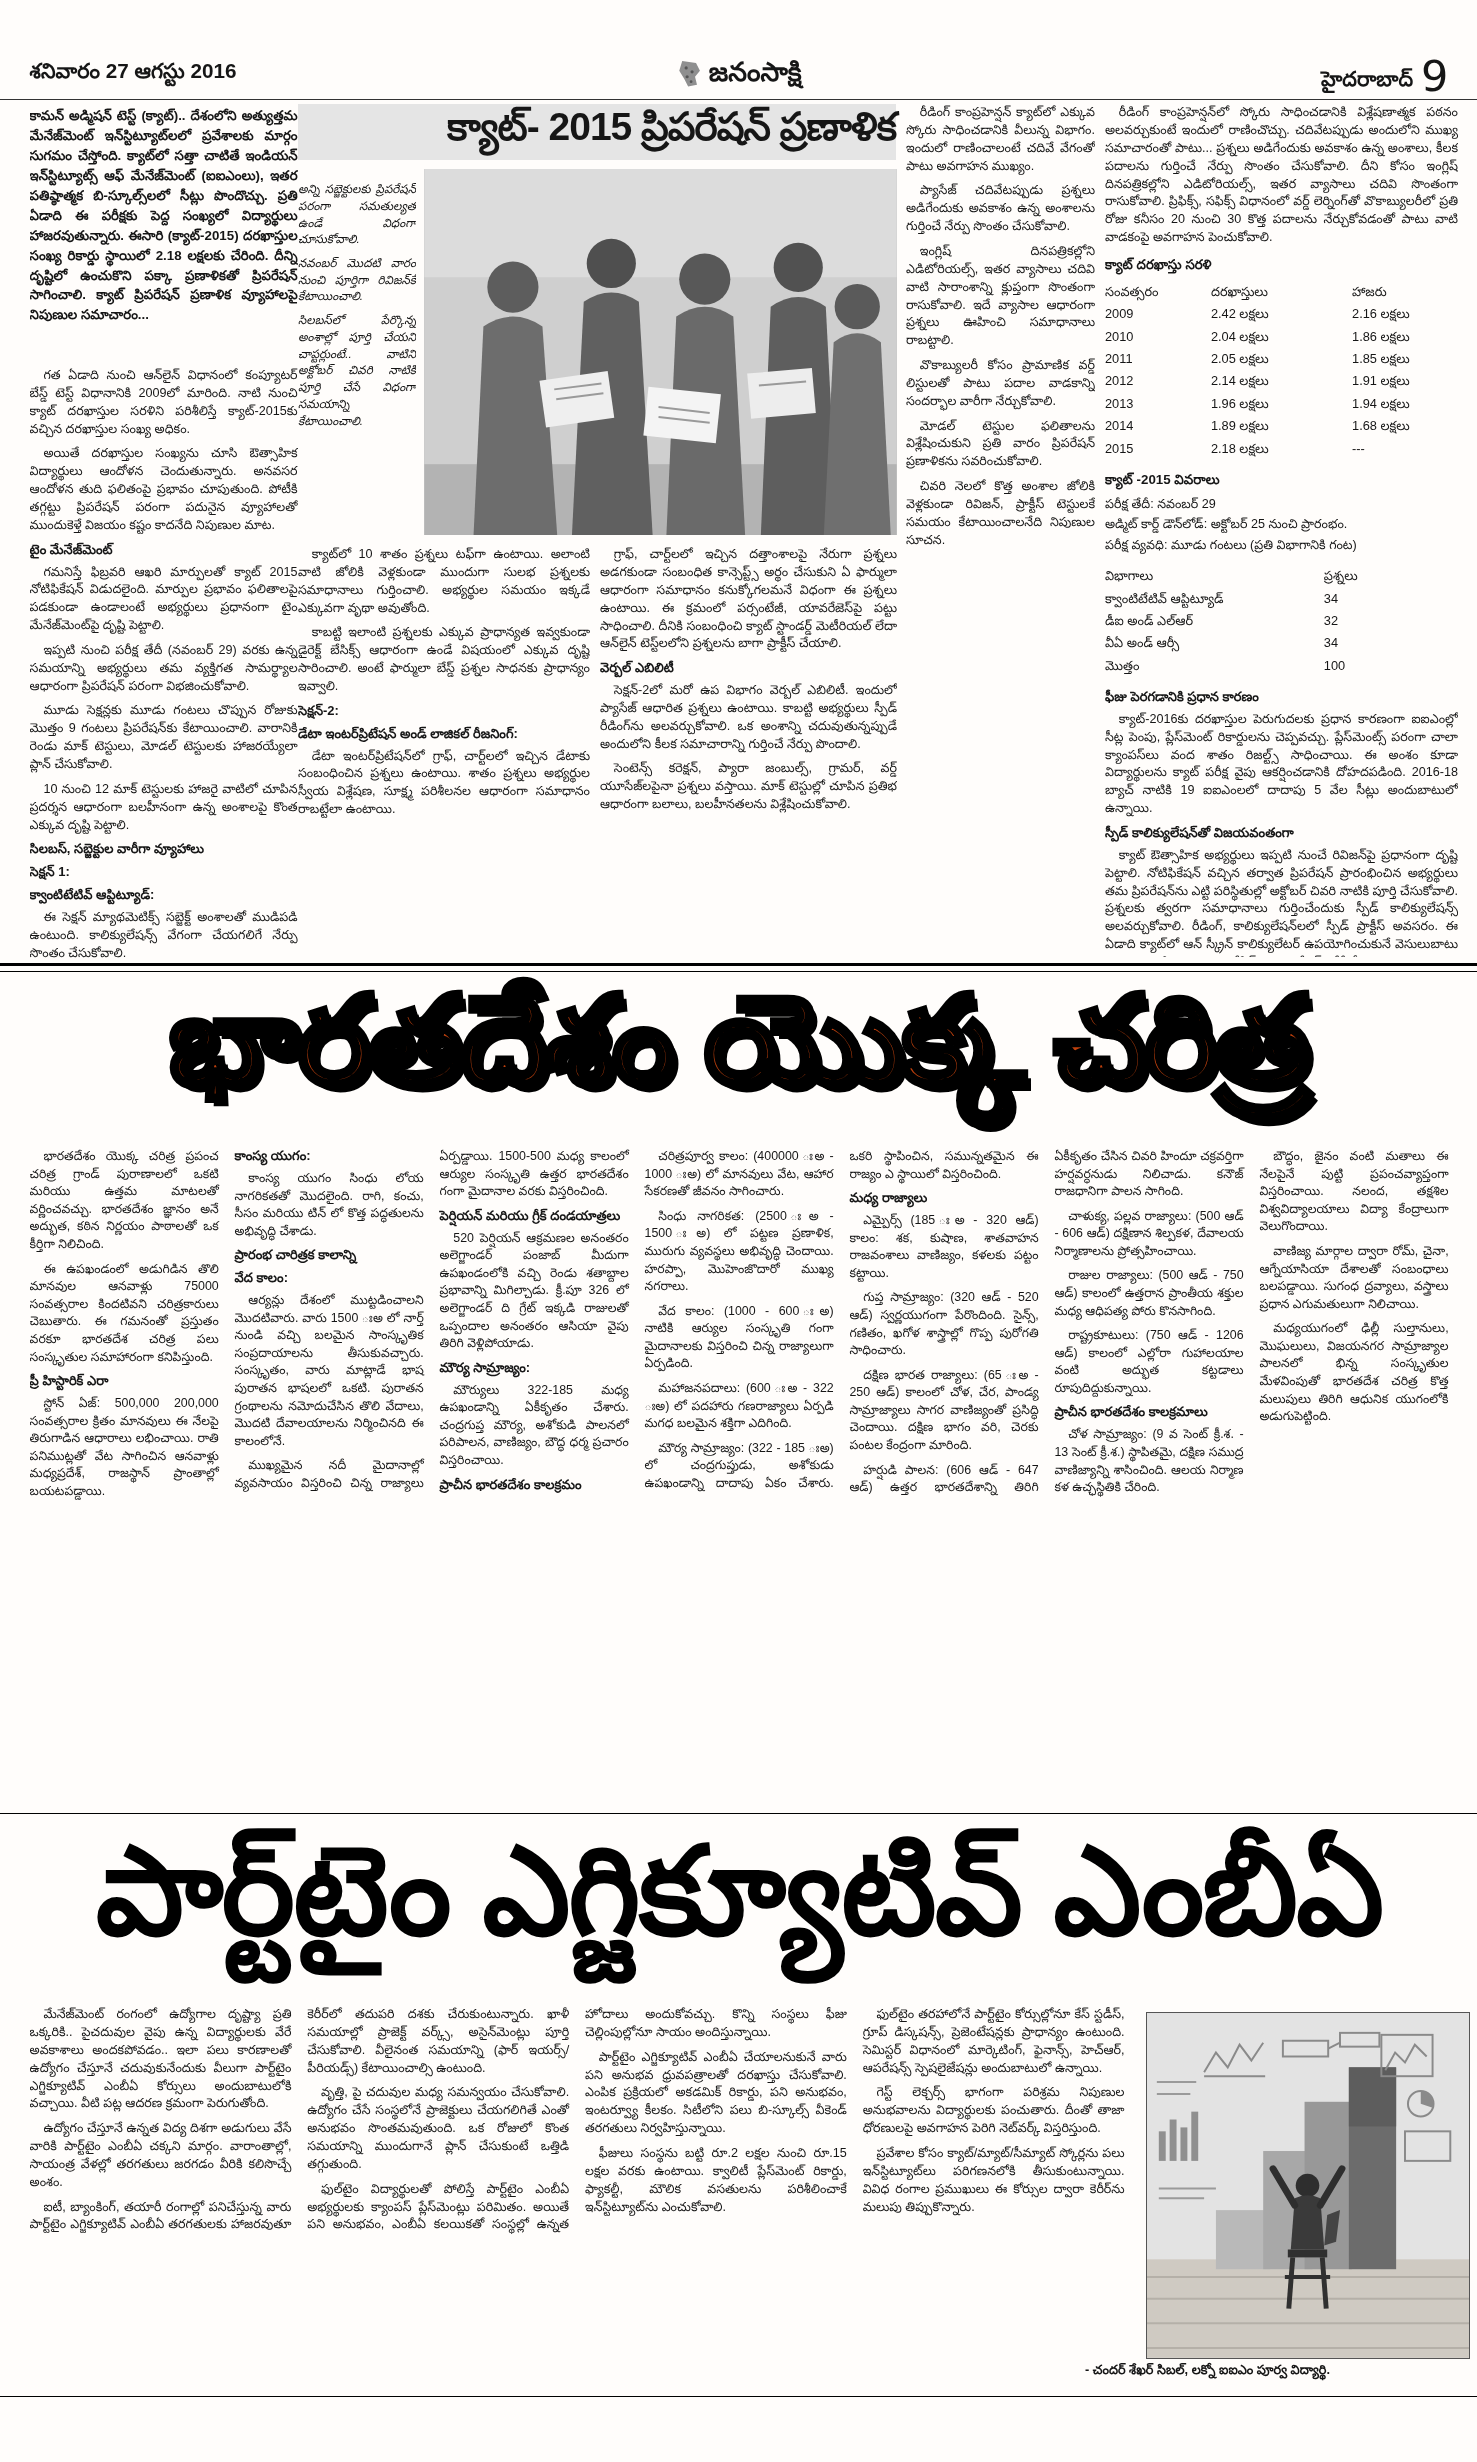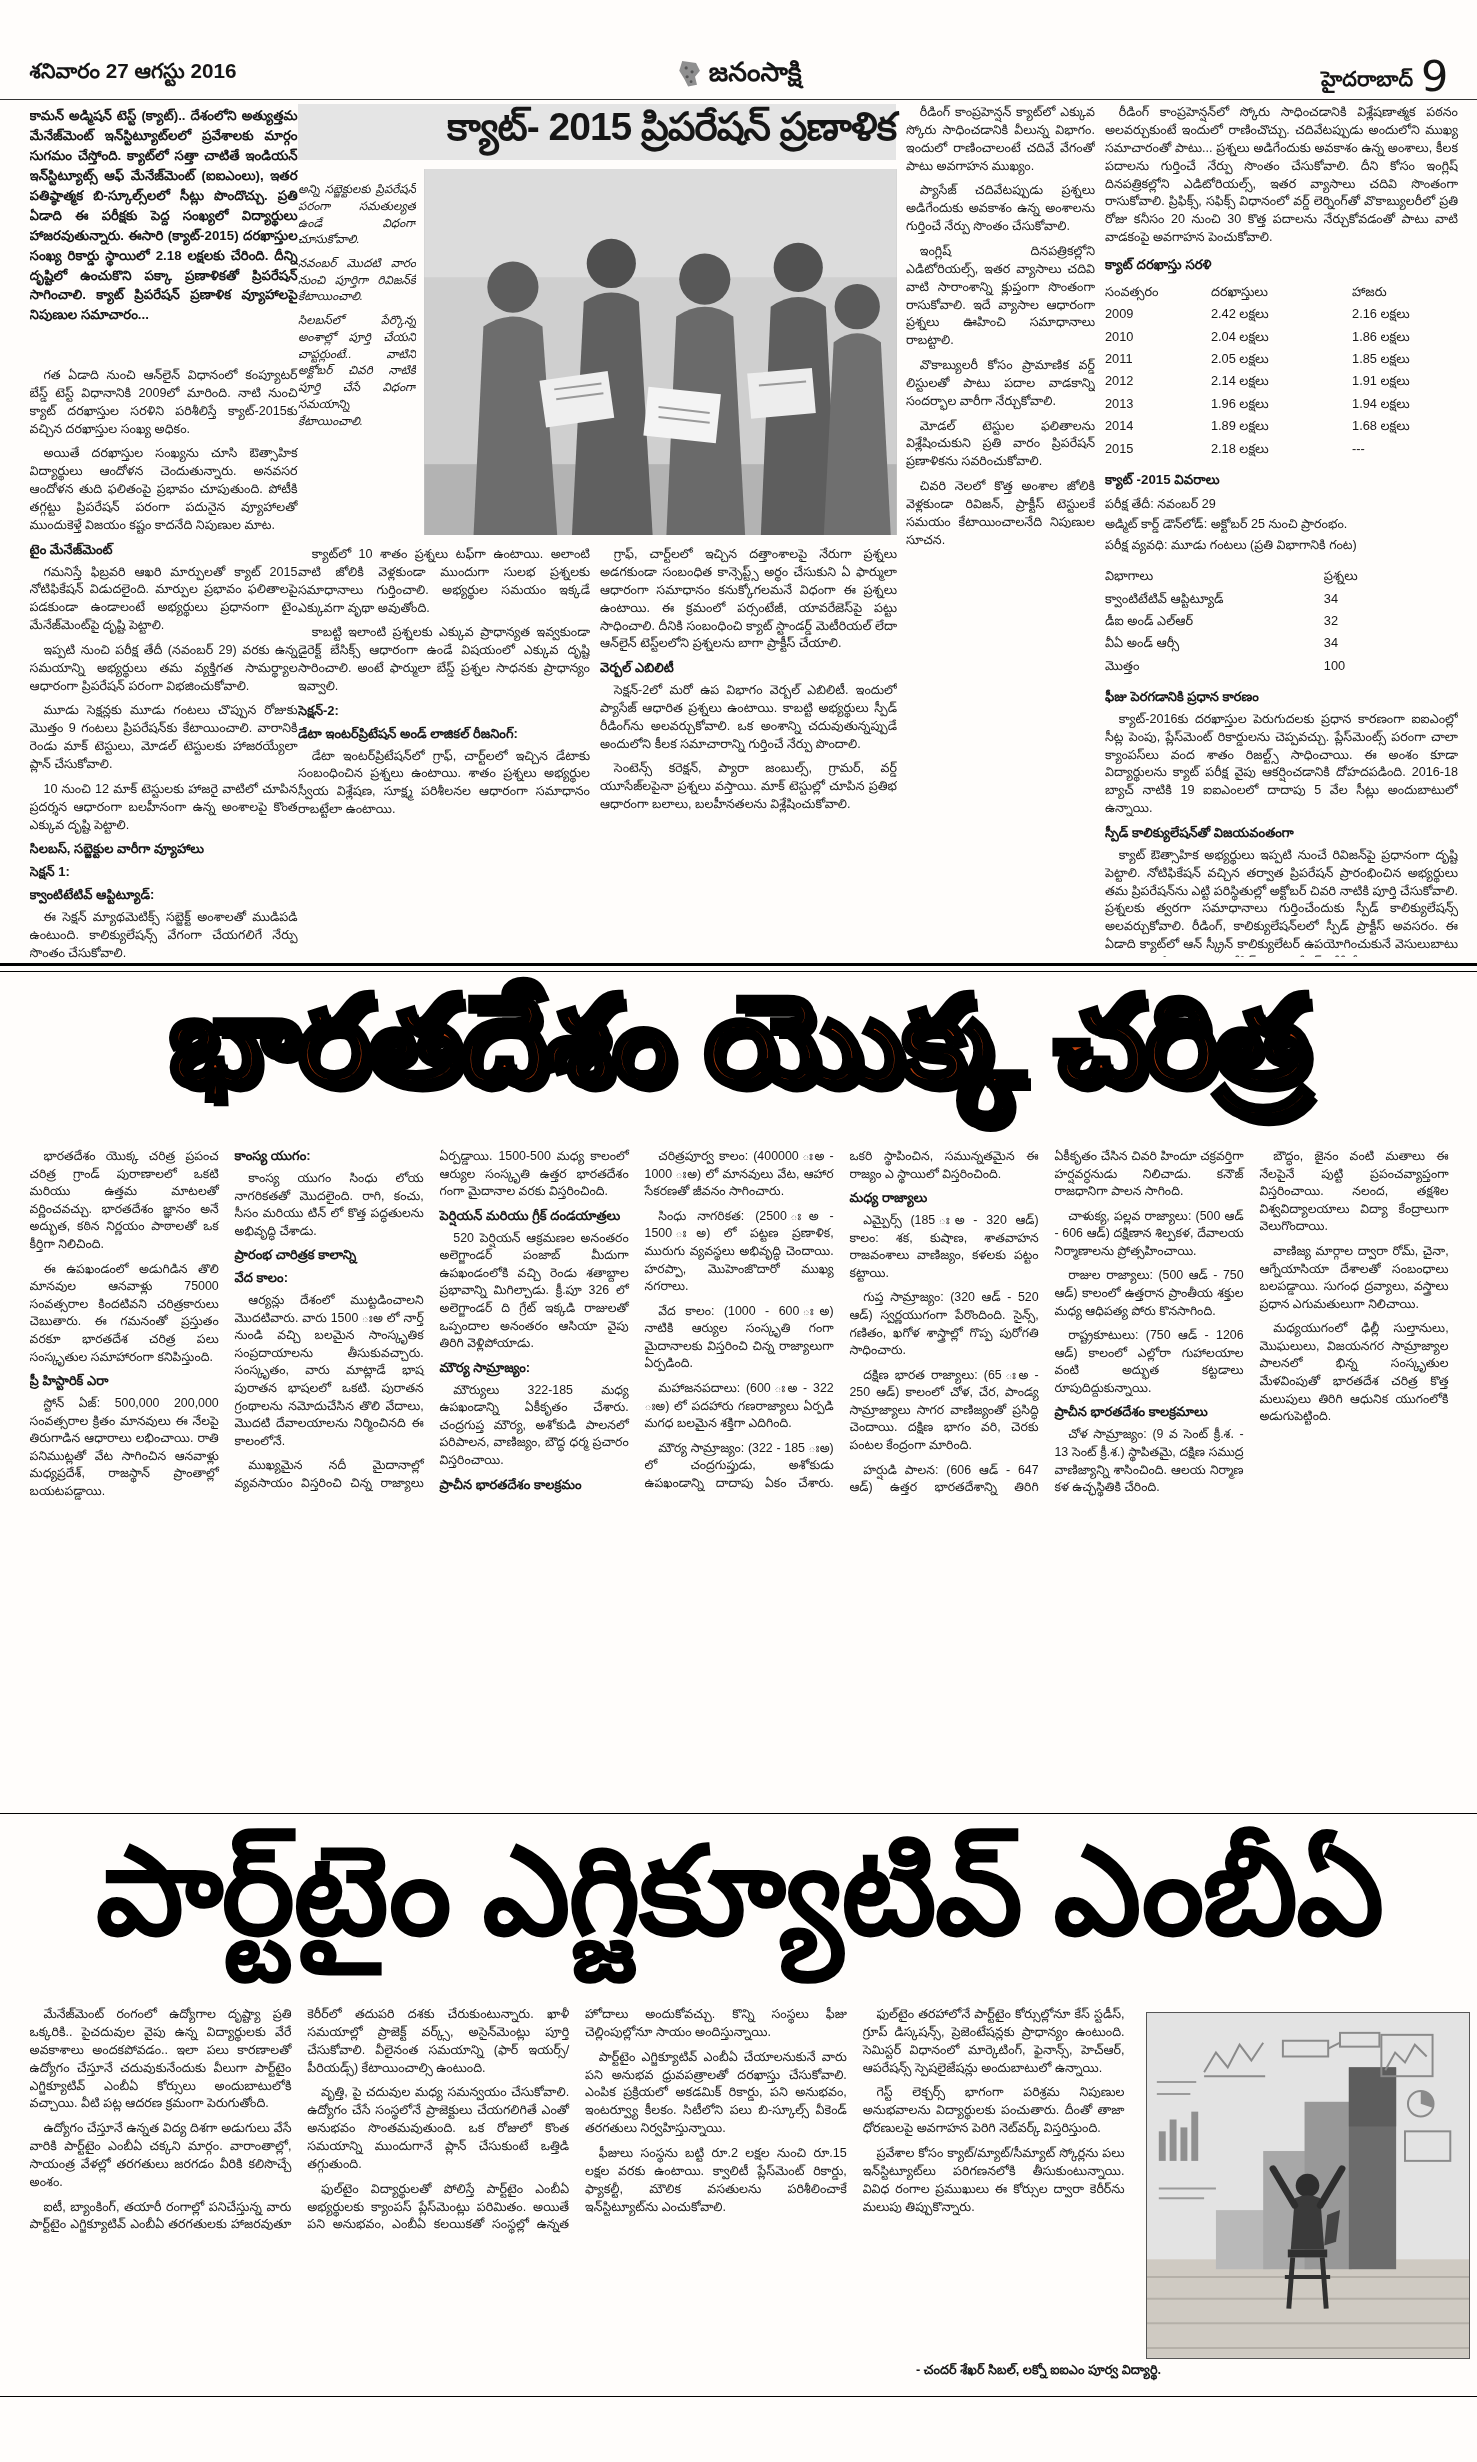--- a/index.html
+++ b/index.html
@@ -56,21 +56,21 @@
         column-count:7;column-gap:15.8px;}
   .hist-cols .para{font-size:12.4px;}
 
   .mba-headline{position:absolute;left:9.9px;top:1824px;width:1458px;height:165px;
         display:flex;align-items:center;justify-content:center;}
   .mba-headline span{font-size:124px;font-weight:900;white-space:nowrap;letter-spacing:-2px;color:#000;}
   .mba-cols{position:absolute;left:29.6px;top:2006px;width:1095px;height:384px;overflow:hidden;
         column-count:4;column-gap:15.8px;}
   .mba-image{position:absolute;left:1146px;top:2012px;width:322px;height:345px;border:1px solid #555;
         background:#e2e2e2;overflow:hidden;}
-  .credit{position:absolute;left:916px;top:2362px;width:414px;text-align:left;
+  .credit{position:absolute;left:916px;top:2362px;width:414px;text-align:right;
         font-size:12.8px;font-weight:bold;}
 </style>
 </head>
 <body>
 
 <div class="page">
 
   <div class="hdr-date">శనివారం 27 ఆగస్టు 2016</div>
   <div class="masthead">
     <span>

